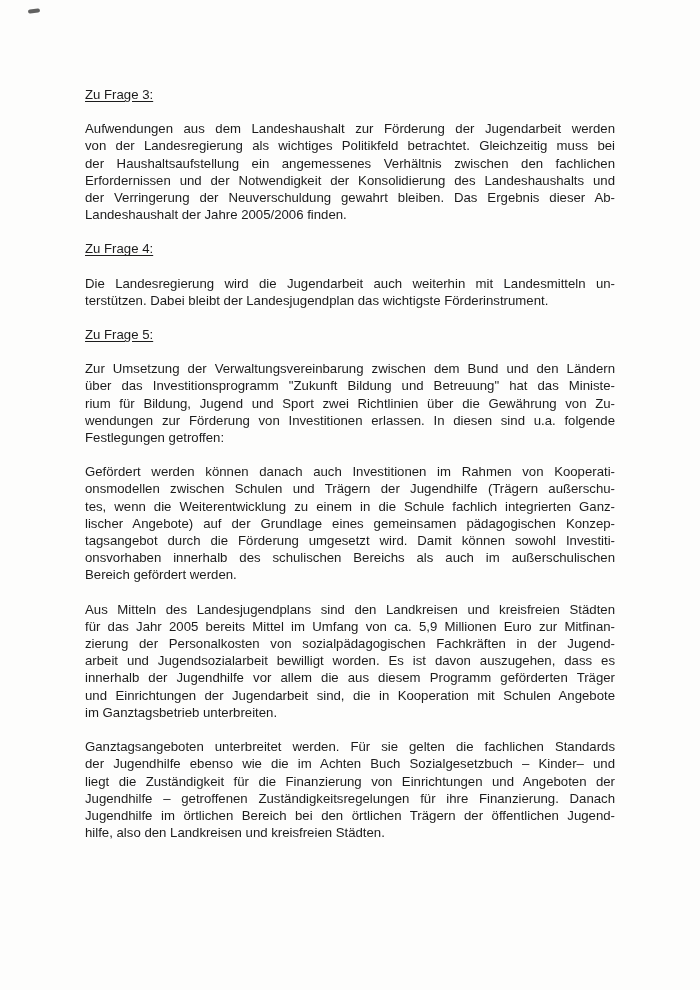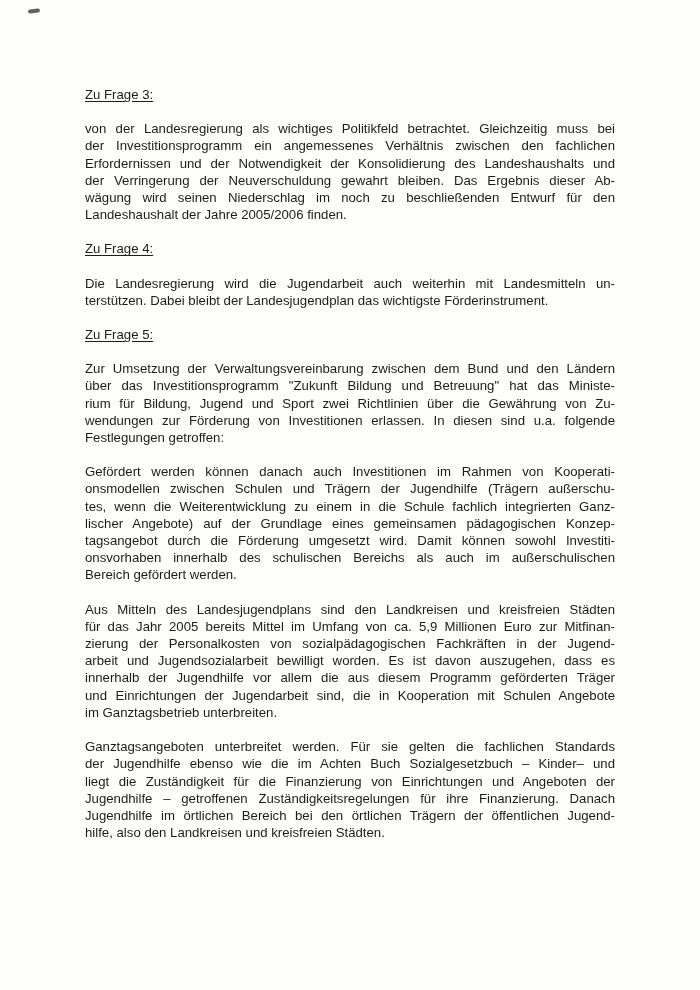--- a/index.html
+++ b/index.html
@@ -46,25 +46,25 @@
   }
 </style>
 </head>
 <body>
 
 <div class="page">
   <div class="artifact"></div>
   <div class="content" id="content">
       <div class="block heading"><span class="underline">Zu Frage 3:</span></div>
       <div class="block paragraph">
+        <div class="line">Aufwendungen aus dem Landeshaushalt zur Förderung der Jugendarbeit werden</div>
         <div class="line">von der Landesregierung als wichtiges Politikfeld betrachtet. Gleichzeitig muss bei</div>
-        <div class="line">der Investitionsprogramm ein angemessenes Verhältnis zwischen den fachlichen</div>
+        <div class="line">der Haushaltsaufstellung ein angemessenes Verhältnis zwischen den fachlichen</div>
         <div class="line">Erfordernissen und der Notwendigkeit der Konsolidierung des Landeshaushalts und</div>
         <div class="line">der Verringerung der Neuverschuldung gewahrt bleiben. Das Ergebnis dieser Ab-</div>
-        <div class="line">wägung wird seinen Niederschlag im noch zu beschließenden Entwurf für den</div>
         <div class="line last">Landeshaushalt der Jahre 2005/2006 finden.</div>
       </div>
       <div class="block heading"><span class="underline">Zu Frage 4:</span></div>
       <div class="block paragraph">
         <div class="line">Die Landesregierung wird die Jugendarbeit auch weiterhin mit Landesmitteln un-</div>
         <div class="line last">terstützen. Dabei bleibt der Landesjugendplan das wichtigste Förderinstrument.</div>
       </div>
       <div class="block heading"><span class="underline">Zu Frage 5:</span></div>
       <div class="block paragraph">
         <div class="line">Zur Umsetzung der Verwaltungsvereinbarung zwischen dem Bund und den Ländern</div>

